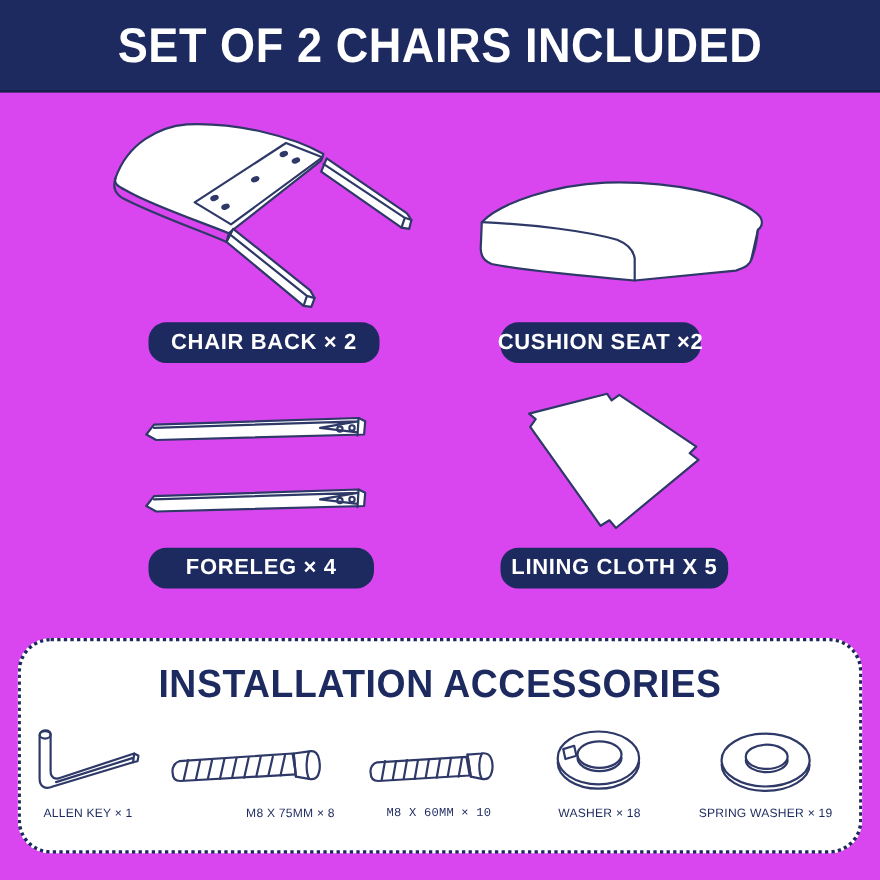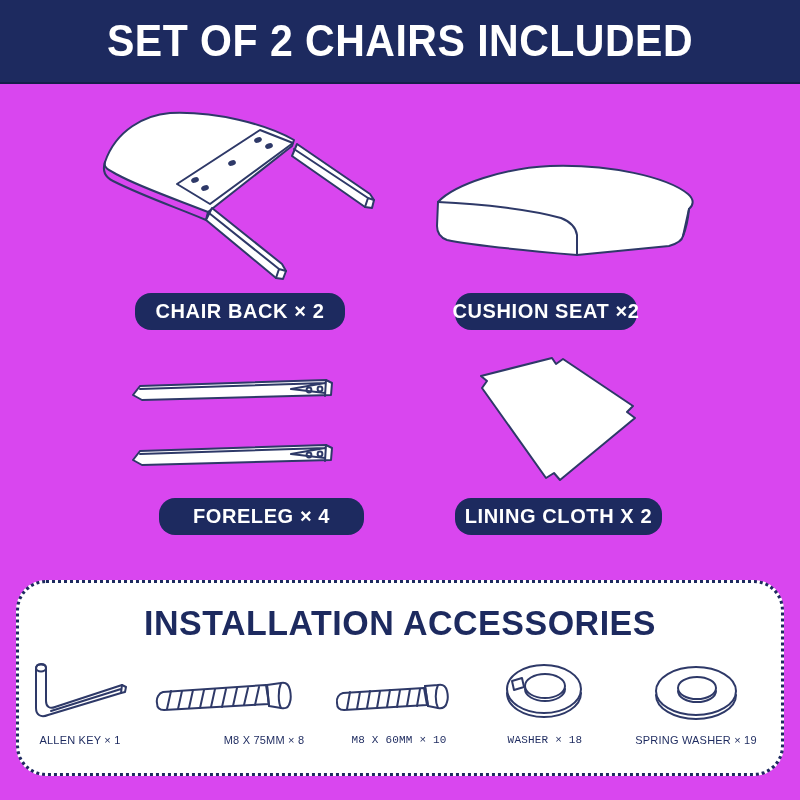--- a/index.html
+++ b/index.html
@@ -140,25 +140,25 @@
       <path class="lnw" d="M 12,38 L 17,31 L 11,26 L 82,8 L 86,14 L 93,9 L 163,56 L 157,62 L 165,68 L 90,130 L 84,123 L 76,128 Z"></path>
     </svg>
   </div>
 
   <div class="pill" style="left:135px; top:293px; width:210px;">
     <span>CHAIR BACK × 2</span>
   </div>
   <div class="pill" style="left:455px; top:293px; width:182px;">
     <span>CUSHION SEAT ×2</span>
   </div>
-  <div class="pill" style="left:135px; top:498px; width:205px;margin-left:24px;">
+  <div class="pill" style="left:135px; top:498px; width:205px;">
     <span>FORELEG × 4</span>
   </div>
   <div class="pill" style="left:455px; top:498px; width:207px;">
-    <span>LINING CLOTH X 2</span>
+    <span>LINING CLOTH X 5</span>
   </div>
 
   <div class="acc-box"></div>
   <div class="acc-title">INSTALLATION ACCESSORIES</div>
 
   <div class="part-svg" style="left:27px; top:660px; width:100px; height:62px;">
     <svg viewBox="0 0 100 62">
       <path class="lnw" d="M 9,9 L 9,48 C 9,55 14,58 21,55 L 94,33 L 98,32 L 99,27 L 95,25 L 28,47 C 23,49 19,47 19,41 L 19,8 C 19,5 17,4 14,4 C 11,4 9,6 9,9 Z"></path>
       <ellipse class="ln" cx="14" cy="8" rx="5" ry="3.4"></ellipse>
       <path class="ln" d="M 24,51 L 94,29 M 95,25 L 94,33"></path>
@@ -198,16 +198,16 @@
       <ellipse class="lnw" cx="44" cy="28" rx="40" ry="24"></ellipse>
       <path class="ln" d="M 4,32 A 40 24 0 0 0 84,32"></path>
       <ellipse class="lnw" cx="45" cy="25" rx="19" ry="11"></ellipse>
       <path class="ln" d="M 26,28 A 19 11 0 0 0 64,28"></path>
     </svg>
   </div>
 
   <div class="acc-label" style="left:80px;">ALLEN KEY × 1</div>
   <div class="acc-label" style="left:232px;margin-left:32px;">M8 X 75MM × 8</div>
   <div class="acc-label" style="left:399px;font-family:Liberation Mono, monospace;">M8 X 60MM × 10</div>
-  <div class="acc-label" style="left:545px;font-family:Liberation Mono, monospace;">WASHER × 18</div>
+  <div class="acc-label" style="left:545px;">WASHER × 18</div>
   <div class="acc-label" style="left:696px;">SPRING WASHER × 19</div>
 
 </div>
 
 </body></html>

